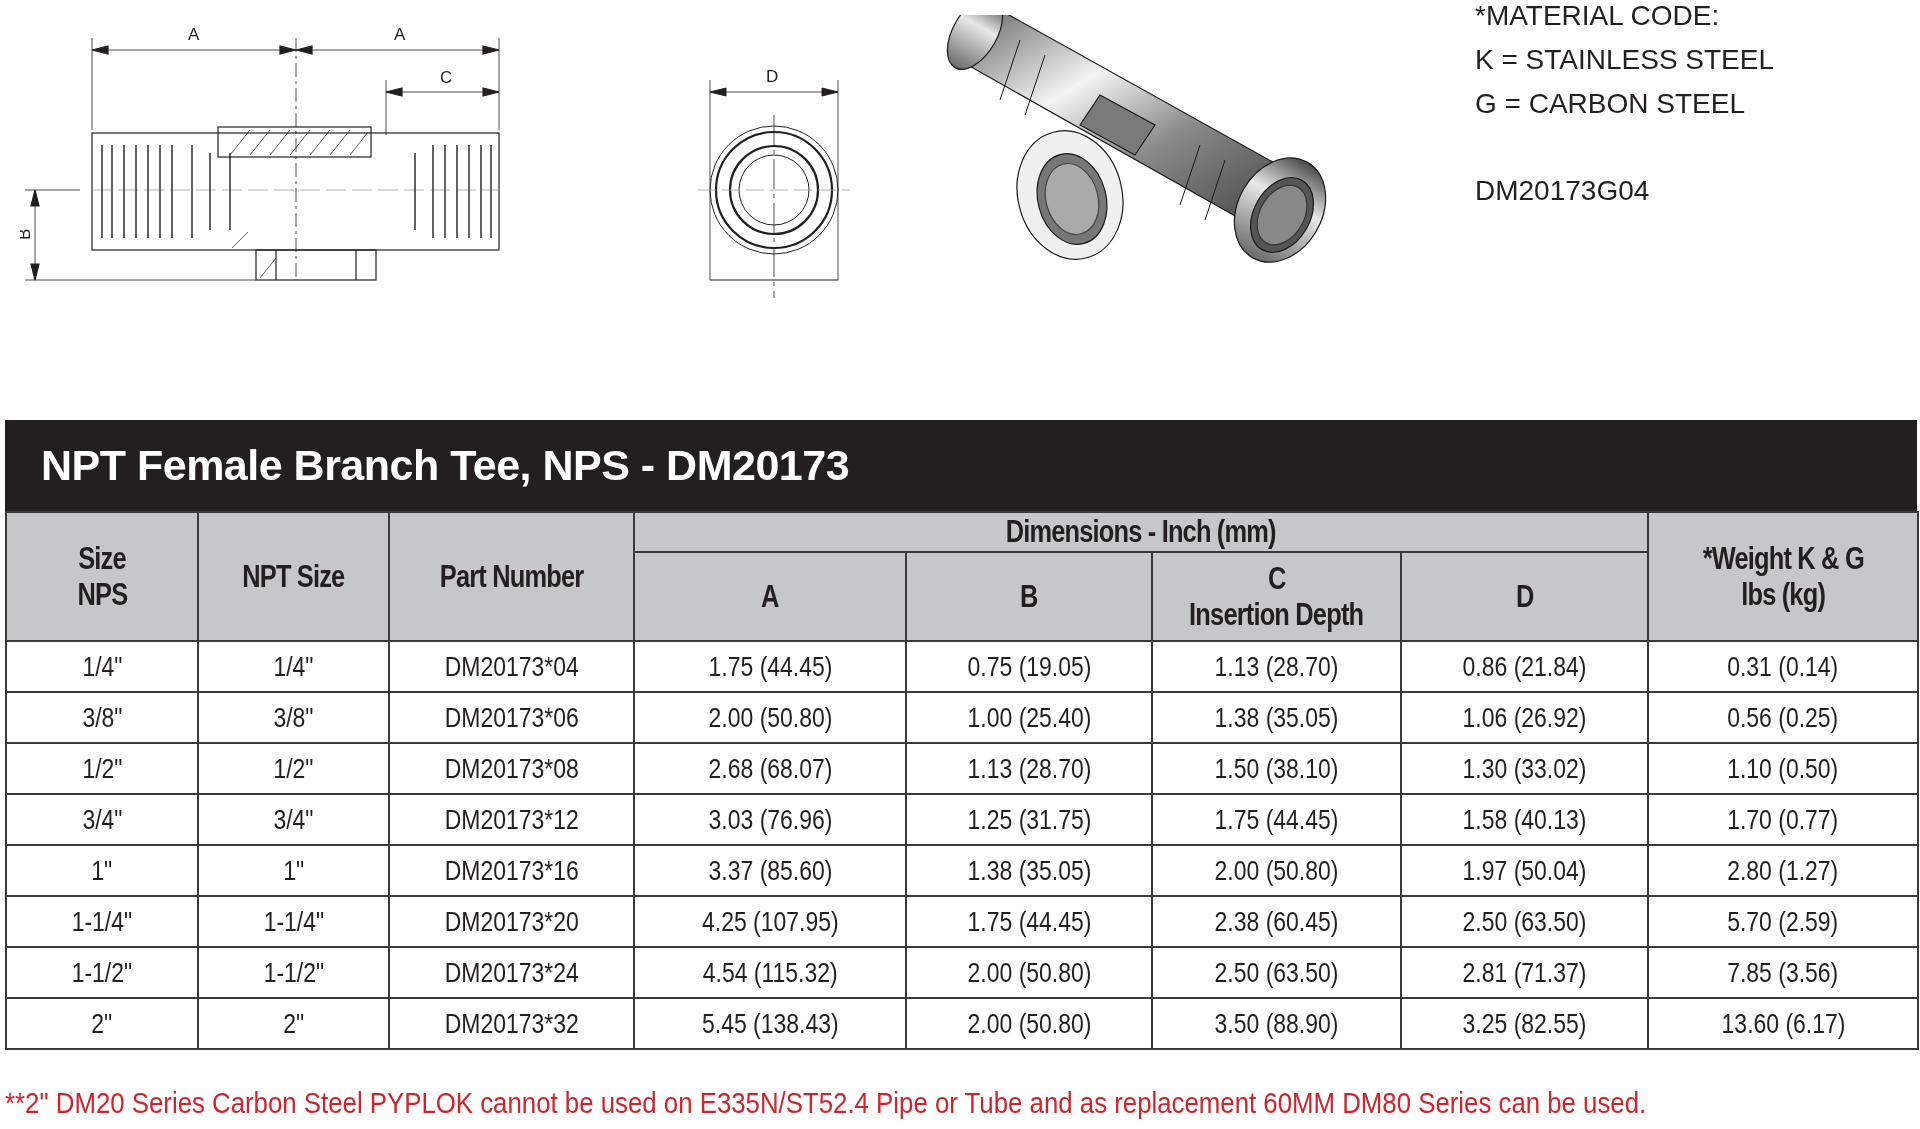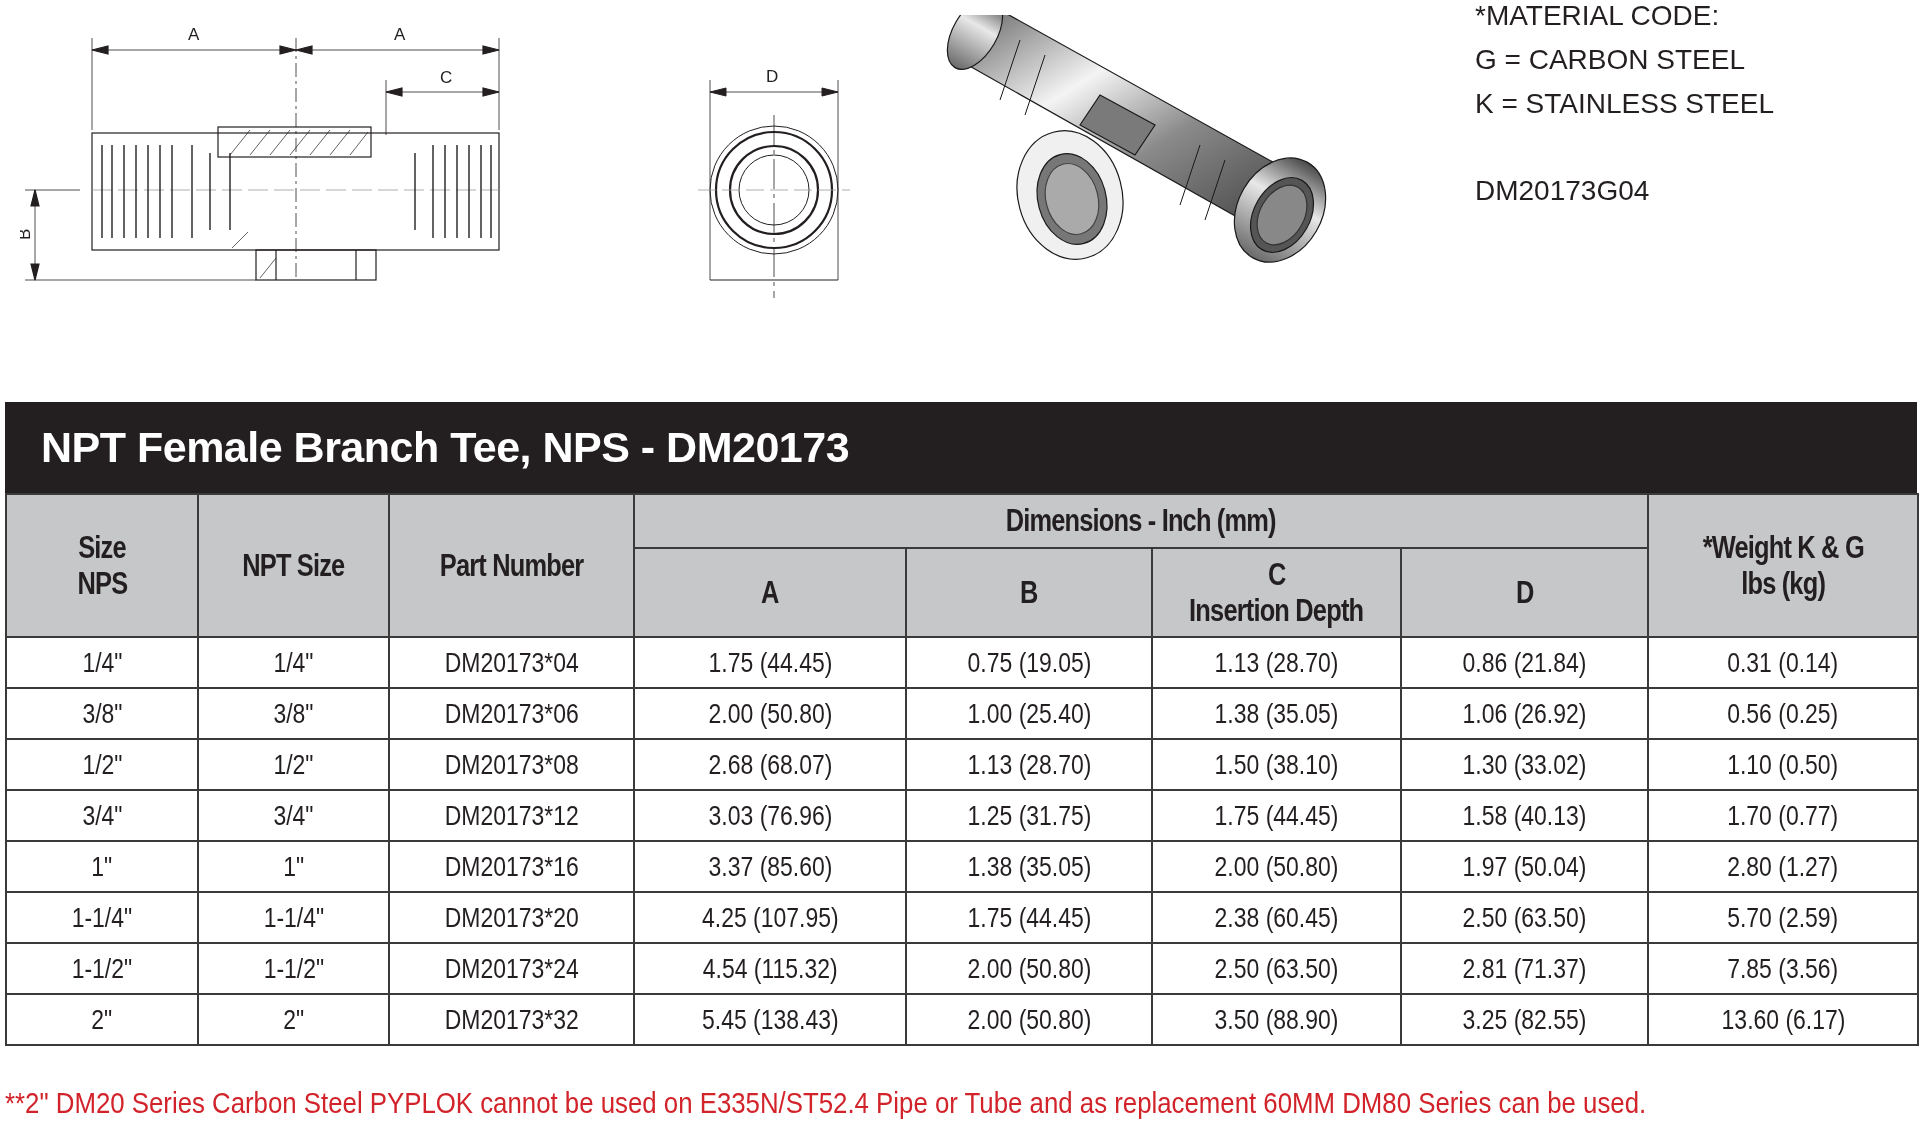--- a/index.html
+++ b/index.html
@@ -11,21 +11,21 @@
   #section-drawing { left:20px; top:20px; width:540px; height:270px; }
   #end-view-drawing { left:680px; top:60px; width:200px; height:240px; }
   #iso-render { left:930px; top:15px; width:420px; height:300px; }
 
   
   #material-legend { left:1475px; top:-6px; width:440px; font-size:28px; line-height:44px; color:#231f20; }
   #material-legend .line { white-space:nowrap; height:44px; }
   #material-legend .gap { height:43px; }
 
   
-  #spec-table { left:5px; top:402px; width:1912px; }
+  #spec-table { left:5px; top:420px; width:1912px; }
   .title-bar { height:91px; background:#231f20; color:#ffffff; font-weight:bold;
                font-size:43px; line-height:91px; padding-left:36px; box-sizing:border-box;
                letter-spacing:-0.5px; transform-origin:left center; }
   table { border-collapse:collapse; width:1912px; table-layout:fixed; }
   th, td { border:2px solid #3a3a3a; text-align:center; padding:0; }
   th { background:#c6c7c9; font-family:"Liberation Sans", sans-serif; font-weight:bold;
        font-size:31px; color:#231f20; line-height:36px; letter-spacing:-1px; }
   th .cond { display:inline-block; transform:scaleX(0.82); transform-origin:center; white-space:nowrap; }
   td { background:#ffffff; height:49px; font-size:28px; color:#231f20; }
   td .cond { display:inline-block; transform:scaleX(0.82); white-space:nowrap; }
@@ -159,43 +159,43 @@
       <line x1="90" y1="25" x2="70" y2="85" stroke-width="1"></line>
       <line x1="115" y1="40" x2="95" y2="100" stroke-width="1"></line>
       <line x1="270" y1="130" x2="250" y2="190" stroke-width="1"></line>
       <line x1="295" y1="145" x2="275" y2="205" stroke-width="1"></line>
     </g>
   </svg>
 </div>
 
 <div id="material-legend" class="abs">
   <div class="line">*MATERIAL CODE:</div>
+  <div class="line">K = STAINLESS STEEL</div>
   <div class="line">G = CARBON STEEL</div>
-  <div class="line">K = STAINLESS STEEL</div>
   <div class="gap"></div>
   <div class="line">DM20173G04</div>
 </div>
 
 <div id="spec-table" class="abs">
   <div class="title-bar">
     <span>NPT Female Branch Tee, NPS - DM20173</span>
   </div>
   <table>
     <colgroup>
       <col style="width:192px">
         <col style="width:191px">
         <col style="width:245px">
       <col style="width:272px">
         <col style="width:246px">
         <col style="width:249px">
       <col style="width:247px">
         <col style="width:270px">
     </colgroup>
     <thead>
-      <tr style="height:54px">
+      <tr style="height:40px">
         <th rowspan="2">
           <span class="cond">Size</span><br>
           <span class="cond">NPS</span>
         </th>
         <th rowspan="2"><span class="cond">NPT Size</span></th>
         <th rowspan="2"><span class="cond">Part Number</span></th>
         <th colspan="4"><span class="cond">Dimensions - Inch (mm)</span></th>
         <th rowspan="2">
           <span class="cond">*Weight K &amp; G</span><br>
           <span class="cond">lbs (kg)</span>

